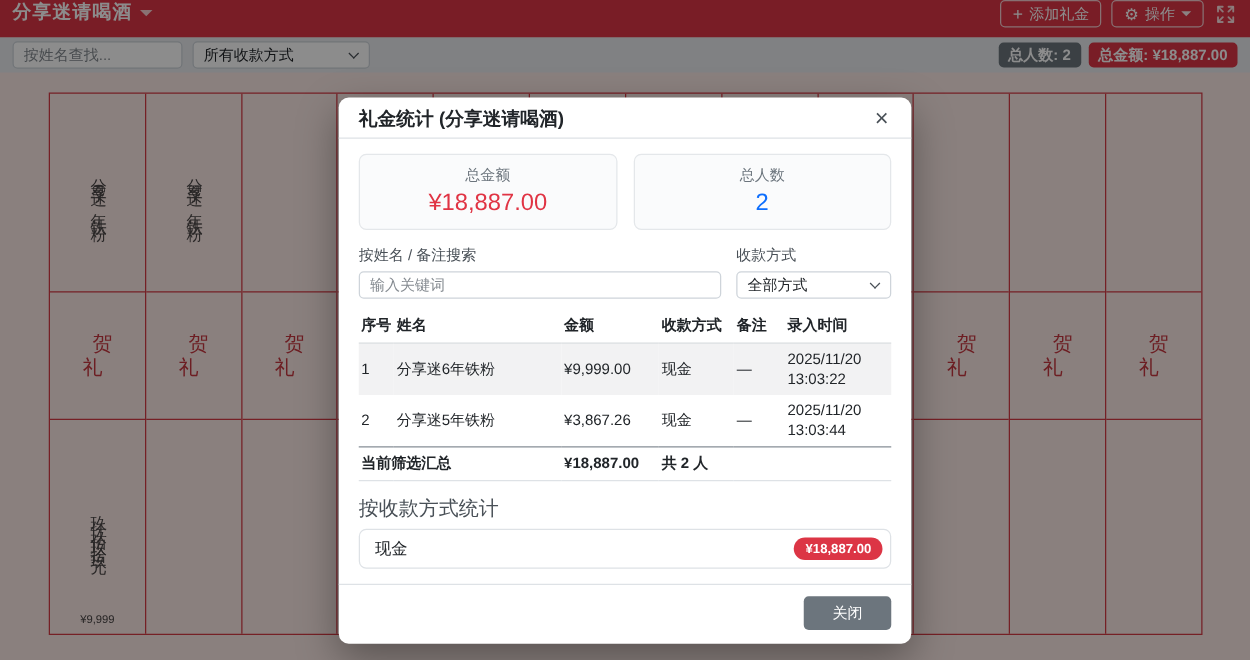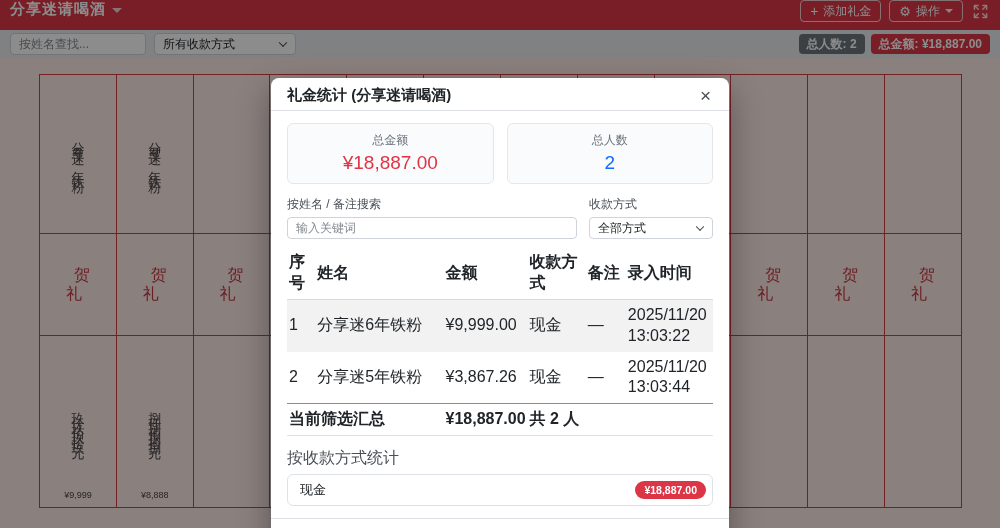--- a/index.html
+++ b/index.html
@@ -72,21 +72,21 @@
   .stat-value.red { color:#e03444; }
   .stat-value.blue { color:#0d6efd; }
   .form-row { display:flex; gap:12px; margin-top:12px; }
   .form-col.left { flex:0 0 290px; }
   .form-col.right { flex:1; }
   .form-label { font-size:12px; color:#495057; margin-bottom:4px; }
   .m-input { width:100%; height:22px; border:1px solid #ced4da; border-radius:4px; font-size:12px; padding:0 8px; font-family:inherit; color:#212529; }
   .m-input::placeholder { color:#848a90; }
   .m-select { position:relative; height:22px; border:1px solid #ced4da; border-radius:4px; background:#fff;
     font-size:12px; color:#212529; display:flex; align-items:center; padding:0 24px 0 8px; cursor:pointer; }
-  table.gift { width:100%; border-collapse:collapse; margin-top:10px; font-size:16px; color:#212529; }
+  table.gift { width:100%; border-collapse:collapse; margin-top:10px; font-size:12px; color:#212529; }
   table.gift th { text-align:left; font-weight:bold; padding:3px 2px 5px; border-bottom:1px solid #d8dbde; }
   table.gift td { padding:5px 2px; vertical-align:middle; line-height:1.3; }
   table.gift tbody tr:nth-child(odd) { background:#f2f2f3; }
   table.gift .c0 { width:30px; } table.gift .c1 { width:150px; } table.gift .c2 { width:80px; }
   table.gift .c3 { width:66px; } table.gift .c4 { width:44px; } table.gift .c5 { width:88px; }
   table.gift tfoot td { font-weight:bold; border-top:1px solid #868e96; border-bottom:1px solid #dee2e6; padding:5px 2px; }
   .method-label { margin-top:12px; font-size:16px; color:#495057; }
   .method-item { margin-top:5px; border:1px solid #dee2e6; border-radius:6px; padding:6px 6px 6px 12px;
     display:flex; align-items:center; justify-content:space-between; font-size:13px; color:#212529; }
   .pill { background:#dc3545; color:#fff; font-size:10.5px; font-weight:bold; padding:3px 9px; border-radius:10px; }
@@ -159,24 +159,20 @@
       </div>
       <div class="lcol">
         <div class="lcell name">
           <div class="vtext">分享迷5年铁粉</div>
         </div>
         <div class="lcell greet">
           <div class="greet-text">
             <span>贺</span>
             <span>礼</span>
           </div>
-        </div>
-        <div class="lcell amt">
-          <div class="vtext">捌仟捌佰捌拾捌元</div>
-          <div class="yuan">¥8,888</div>
         </div>
       </div>
       <div class="lcol">
         <div class="lcell name"></div>
         <div class="lcell greet">
           <div class="greet-text">
             <span>贺</span>
             <span>礼</span>
           </div>
         </div>

